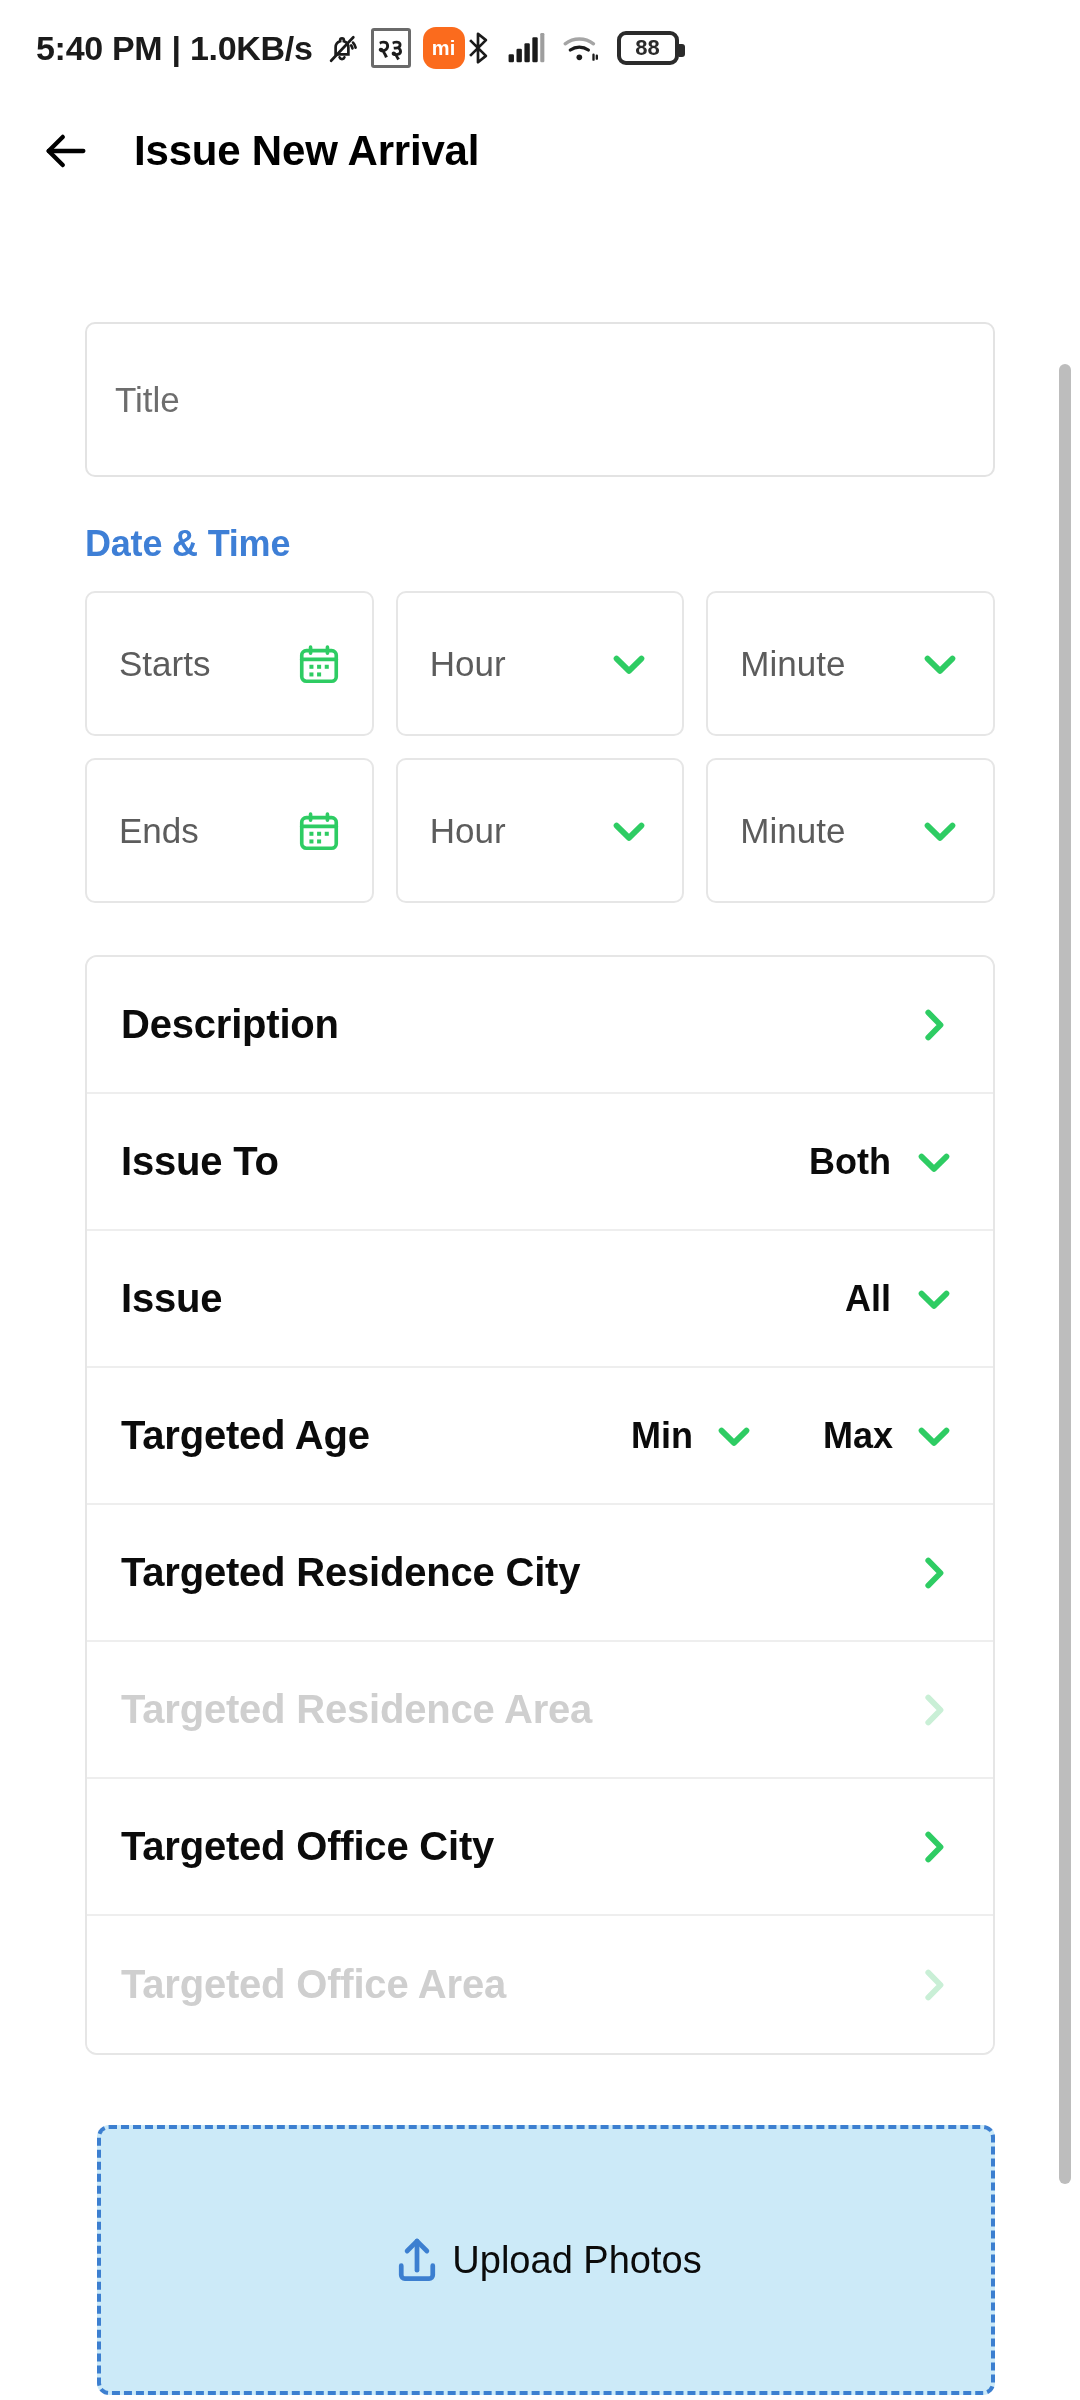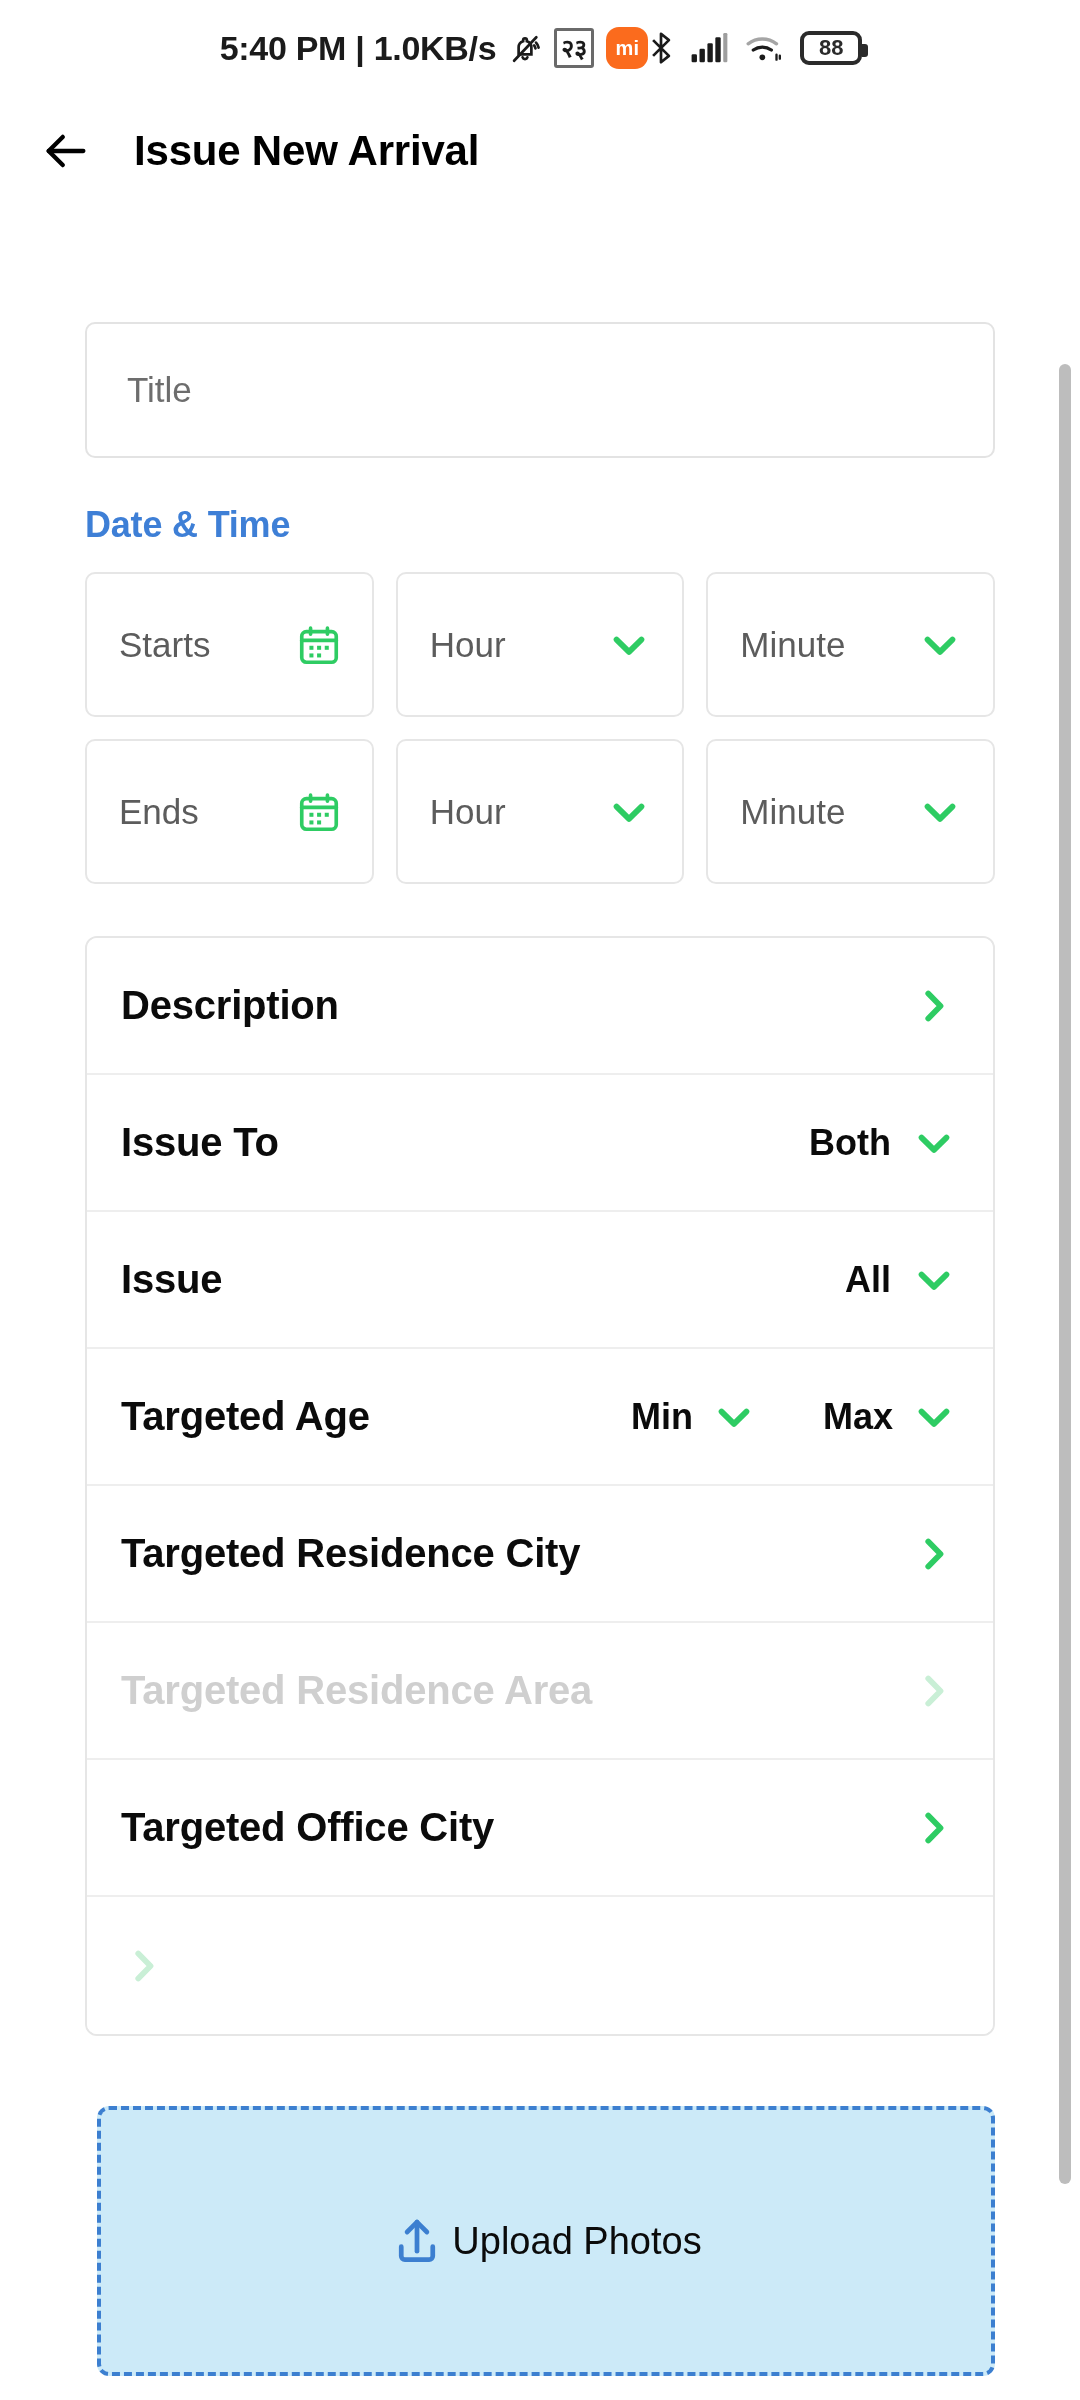--- a/index.html
+++ b/index.html
@@ -9,21 +9,21 @@
     font-family: "Liberation Sans", sans-serif;
     overflow: hidden;
   }
   * { box-sizing: border-box; }
 
   
   .statusbar {
     height: 96px;
     display: flex;
     align-items: center;
-    justify-content: center;
+    justify-content: flex-start;
     padding: 0 34px 0 36px;
   }
   .sb-left { display: flex; align-items: center; gap: 12px; }
   .sb-clock {
     font-size: 34px;
     font-weight: bold;
     color: #1b1b1b;
     letter-spacing: -0.3px;
     white-space: nowrap;
   }
@@ -94,27 +94,27 @@
     top: 42px;
     width: 12px;
     height: 1820px;
     background: #bdbdbd;
     border-radius: 6px;
   }
 
   
   .title-field {
     margin-top: 116px;
-    height: 136px;
+    height: 155px;
     border: 2px solid #e3e3e3;
     border-radius: 10px;
     background: #ffffff;
     display: flex;
     align-items: center;
-    padding: 0 40px;
+    padding: 0 28px;
   }
   .title-field .ph {
     font-size: 35px;
     color: #6d6d6d;
   }
 
   
   .section-label {
     margin-top: 46px;
     font-size: 36px;
@@ -393,20 +393,21 @@
     <div class="opt-row">
       <span class="row-label">Targeted Office City</span>
       <div class="row-right">
         <svg width="46" height="46" viewBox="0 0 24 24" fill="none" stroke="#2ECC63" stroke-width="3" stroke-linecap="round" stroke-linejoin="round">
           <path d="M9 5.5 15.4 12 9 18.5"></path>
         </svg>
       </div>
     </div>
 
     <div class="opt-row disabled">
+      <span class="row-label">Targeted Office Area</span>
       <div class="row-right">
         <svg width="46" height="46" viewBox="0 0 24 24" fill="none" stroke="#c9efd6" stroke-width="3" stroke-linecap="round" stroke-linejoin="round">
           <path d="M9 5.5 15.4 12 9 18.5"></path>
         </svg>
       </div>
     </div>
 
   </div>
 
   <div class="upload-box">

